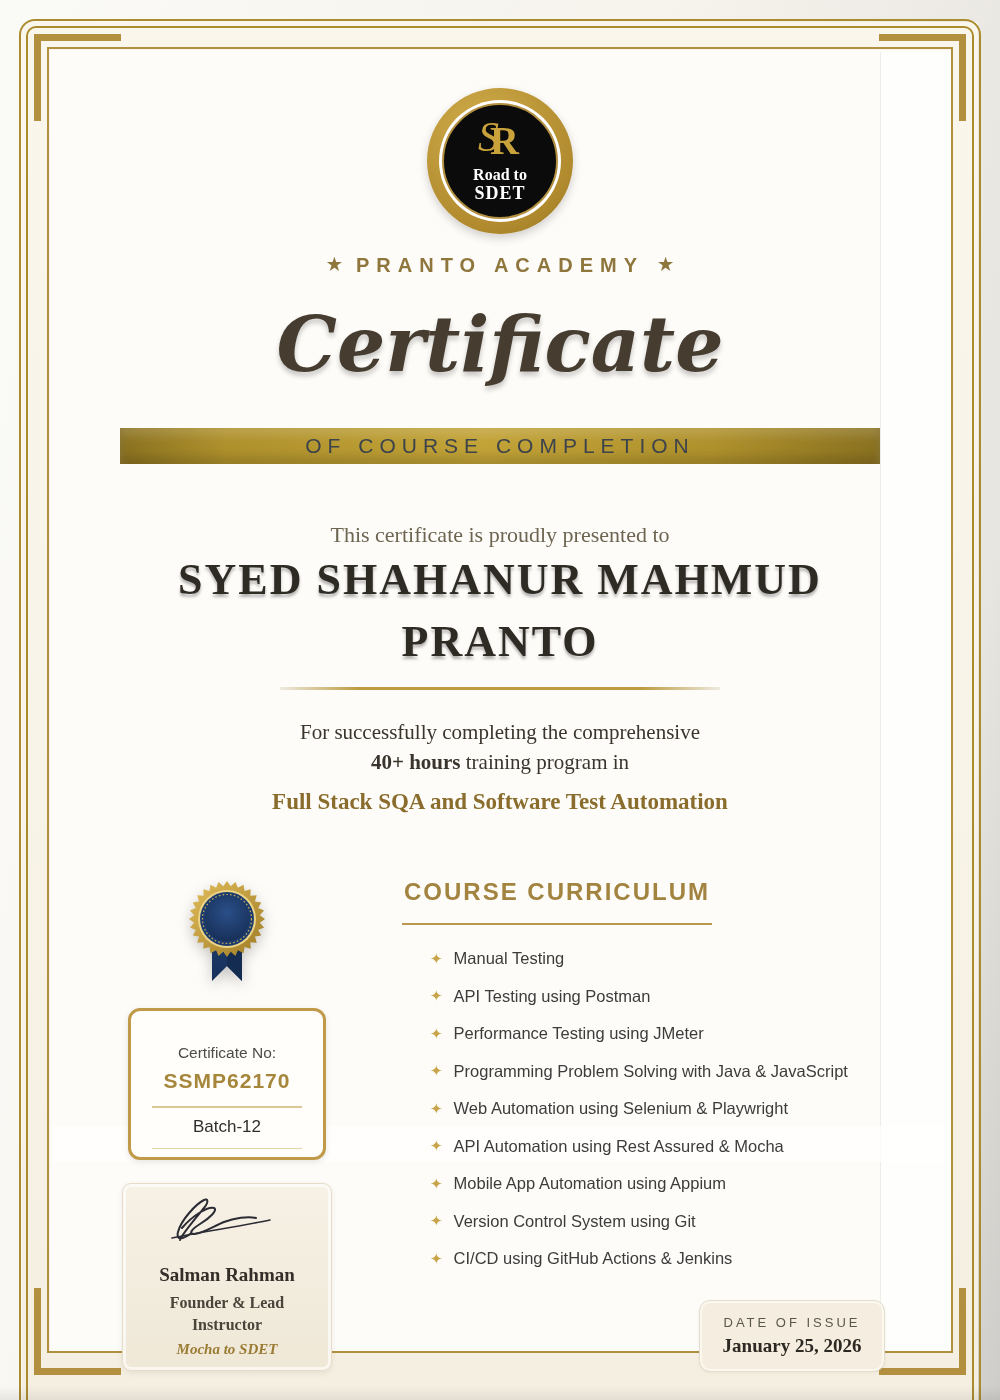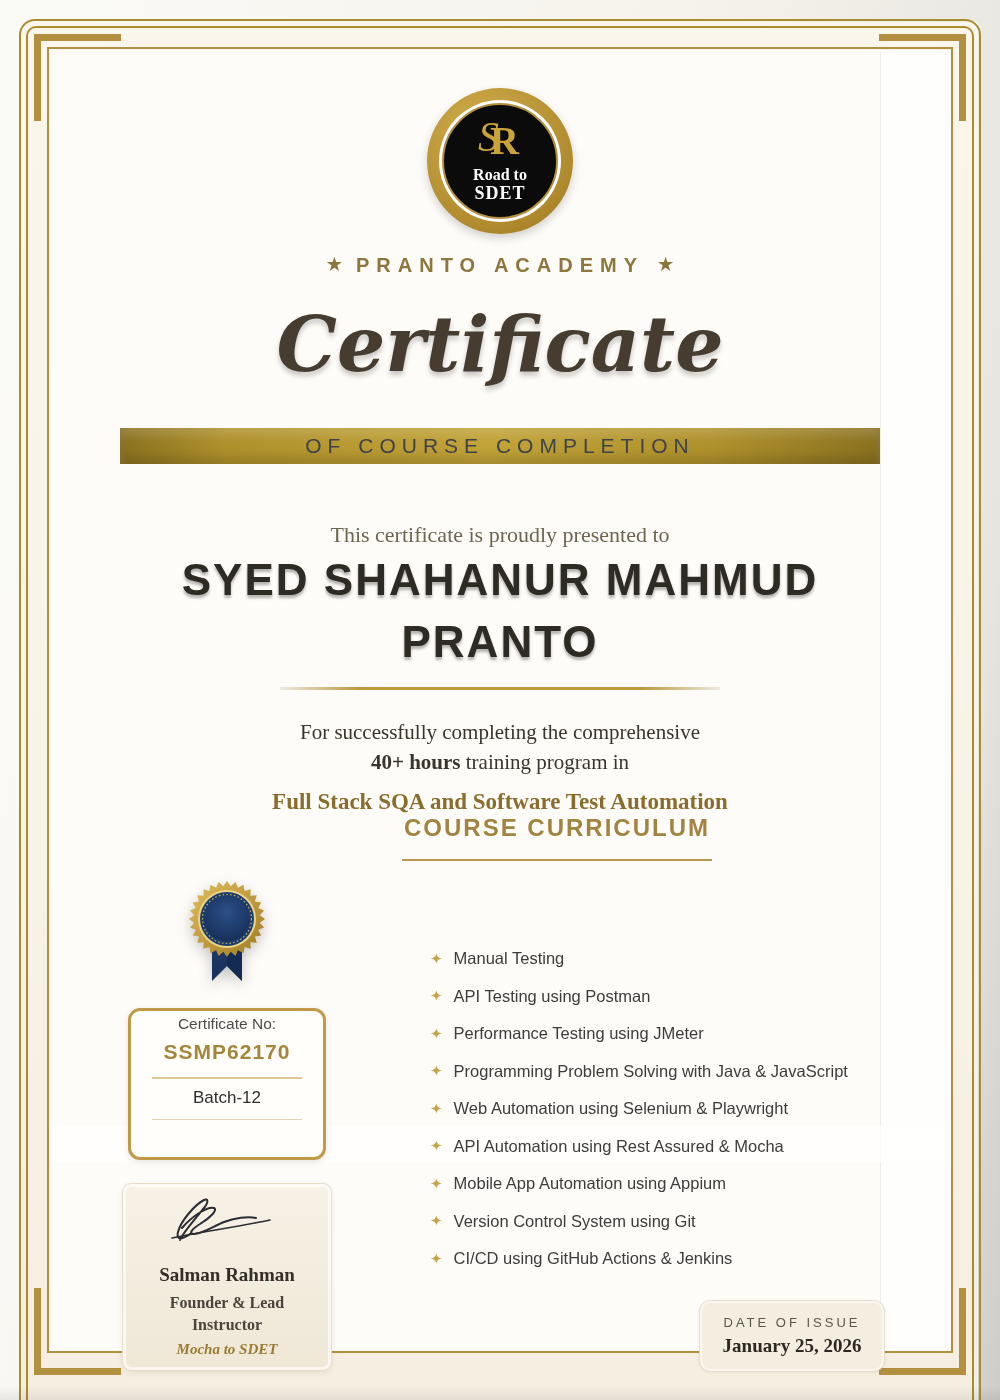--- a/index.html
+++ b/index.html
@@ -49,42 +49,42 @@
         font-family:"DejaVu Serif",serif;font-style:italic;font-weight:bold;font-size:76px;color:#463d30;
         text-shadow:0 4px 5px rgba(0,0,0,0.22);}
   .banner{position:absolute;left:120px;top:428px;width:760px;height:36px;
         background:linear-gradient(90deg,#8a7120 0%,#af912c 14%,#c2a338 48%,#af912c 78%,#8a7120 100%);
         box-shadow:inset 0 8px 10px rgba(255,255,255,0.15),inset 0 -8px 10px rgba(0,0,0,0.14);
         display:flex;align-items:center;justify-content:center;}
   .banner span{font-size:21px;letter-spacing:6px;color:#3c434b;}
   .presented{position:absolute;left:0;top:502px;width:100%;text-align:center;
         font-family:"Liberation Serif",serif;font-size:22px;color:#6e6551;margin-top:20px;}
   .name{position:absolute;left:140px;top:549px;width:720px;text-align:center;
-        font-family:Liberation Sans, sans-serif;font-weight:bold;font-size:44px;line-height:1.42;
+        font-family:Liberation Serif, serif;font-weight:bold;font-size:44px;line-height:1.42;
         letter-spacing:2px;color:#2e2a24;text-shadow:0 3px 3px rgba(0,0,0,0.3);}
   .divider{position:absolute;left:280px;top:687px;width:440px;height:3px;
         background:linear-gradient(90deg,rgba(190,180,150,0.25),#bd9a3f 18%,#bd9a3f 82%,rgba(190,180,150,0.25));}
   .desc{position:absolute;left:0;top:718px;width:100%;text-align:center;
         font-family:"Liberation Serif",serif;font-size:21px;color:#3a352c;line-height:1.42;}
   .desc .bold{font-weight:bold;}
   .program{display:block;margin-top:8px;font-weight:bold;font-size:23px;color:#8a6d2c;}
   
-  .curr-head{position:absolute;left:402px;top:814px;width:310px;text-align:center;}
+  .curr-head{position:absolute;left:402px;top:878px;width:310px;text-align:center;}
   .curr-head .t{font-size:24px;font-weight:bold;letter-spacing:2px;color:#a28440;}
   .curr-head .u{margin-top:17px;height:2px;background:#b8994d;}
   .curr-list{position:absolute;left:430px;top:948px;width:460px;list-style:none;margin:0;padding:0;}
   .curr-list li{display:flex;align-items:center;font-size:16.5px;color:#3c3c3c;margin-bottom:16.5px;height:21px;}
   .curr-list .blt{color:#c8a44a;font-size:15px;margin-right:11px;}
   
   .medal{position:absolute;left:182px;top:874px;filter:drop-shadow(0 5px 7px rgba(0,0,0,0.22));}
   
   .certbox{position:absolute;left:128px;top:1008px;width:192px;height:144px;background:#fffefb;
         border:3px solid #c09a49;border-radius:12px;box-shadow:0 2px 6px rgba(0,0,0,0.1);
         text-align:center;padding-top:2px;}
-  .certbox .lbl{margin-top:2px;font-size:15.5px;color:#4c4c4c;}
+  .certbox .lbl{margin-top:31px;font-size:15.5px;color:#4c4c4c;}
   .certbox .num{margin-top:7px;font-size:21px;font-weight:bold;letter-spacing:1px;color:#a5863a;}
   .certbox .hr{margin:13px auto 0;width:150px;border-top:2px solid #ddc794;}
   .certbox .hr2{margin:11px auto 0;width:150px;border-top:1px solid #e4d2a8;}
   .certbox .batch{margin-top:9px;font-size:17px;color:#2e2e2e;}
   
   .sigcard{position:absolute;left:122px;top:1183px;width:208px;height:186px;border-radius:9px;
         background:linear-gradient(180deg,#f7f1e6,#efe8d7);border:1px solid #e6dcc8;
         box-shadow:inset 0 0 0 3px rgba(255,255,255,0.65),0 2px 6px rgba(0,0,0,0.07);
         text-align:center;}
   .sigcard svg{margin-top:10px;}

